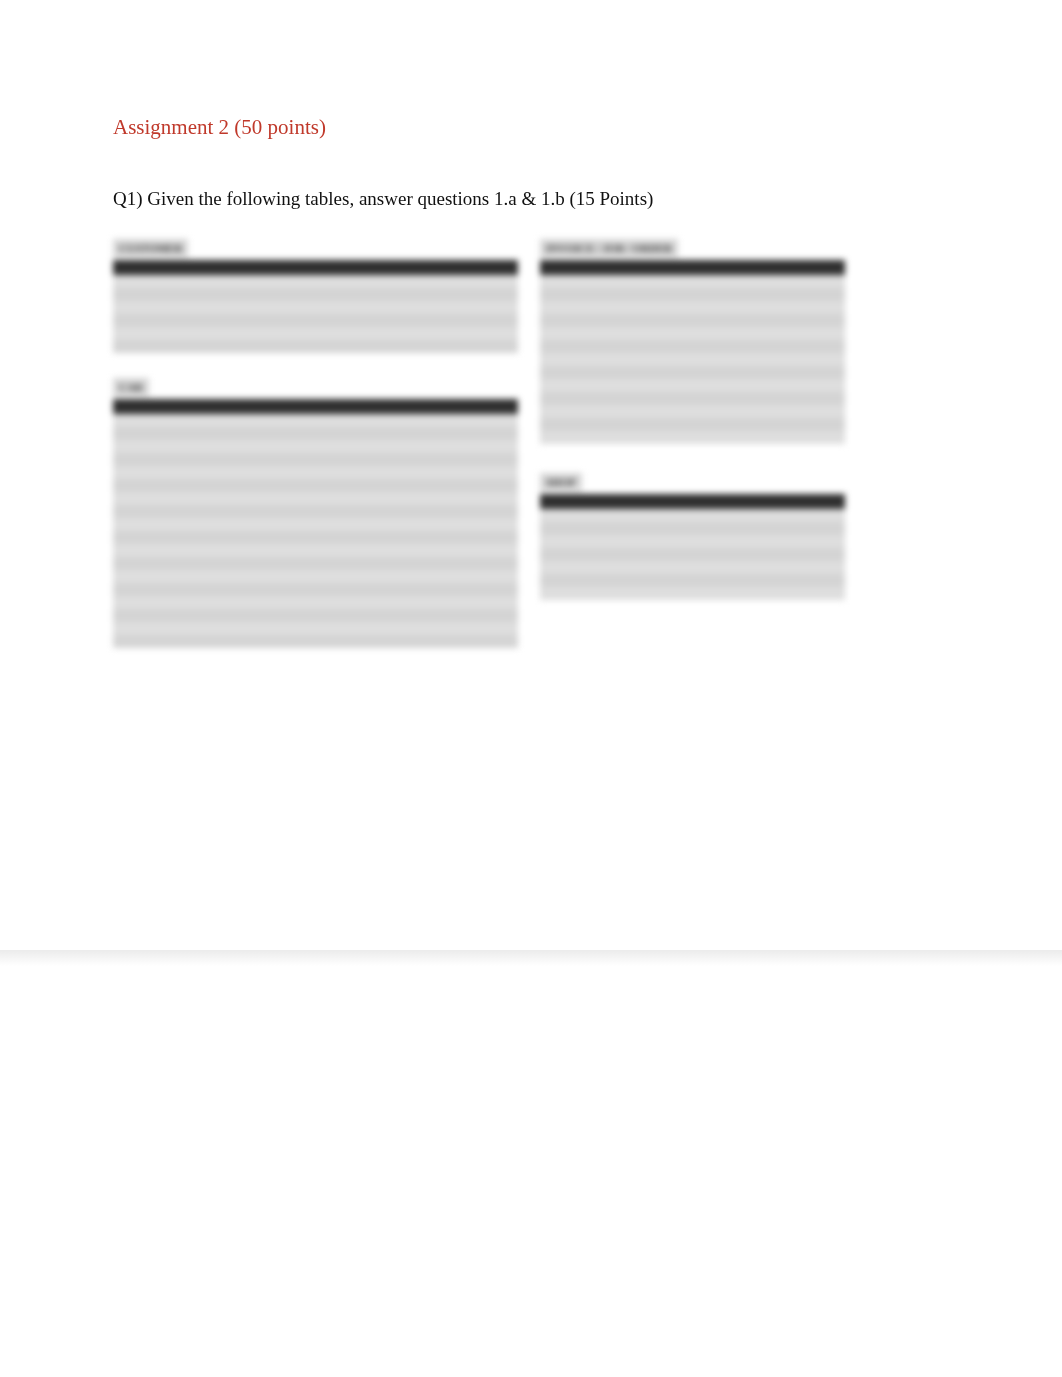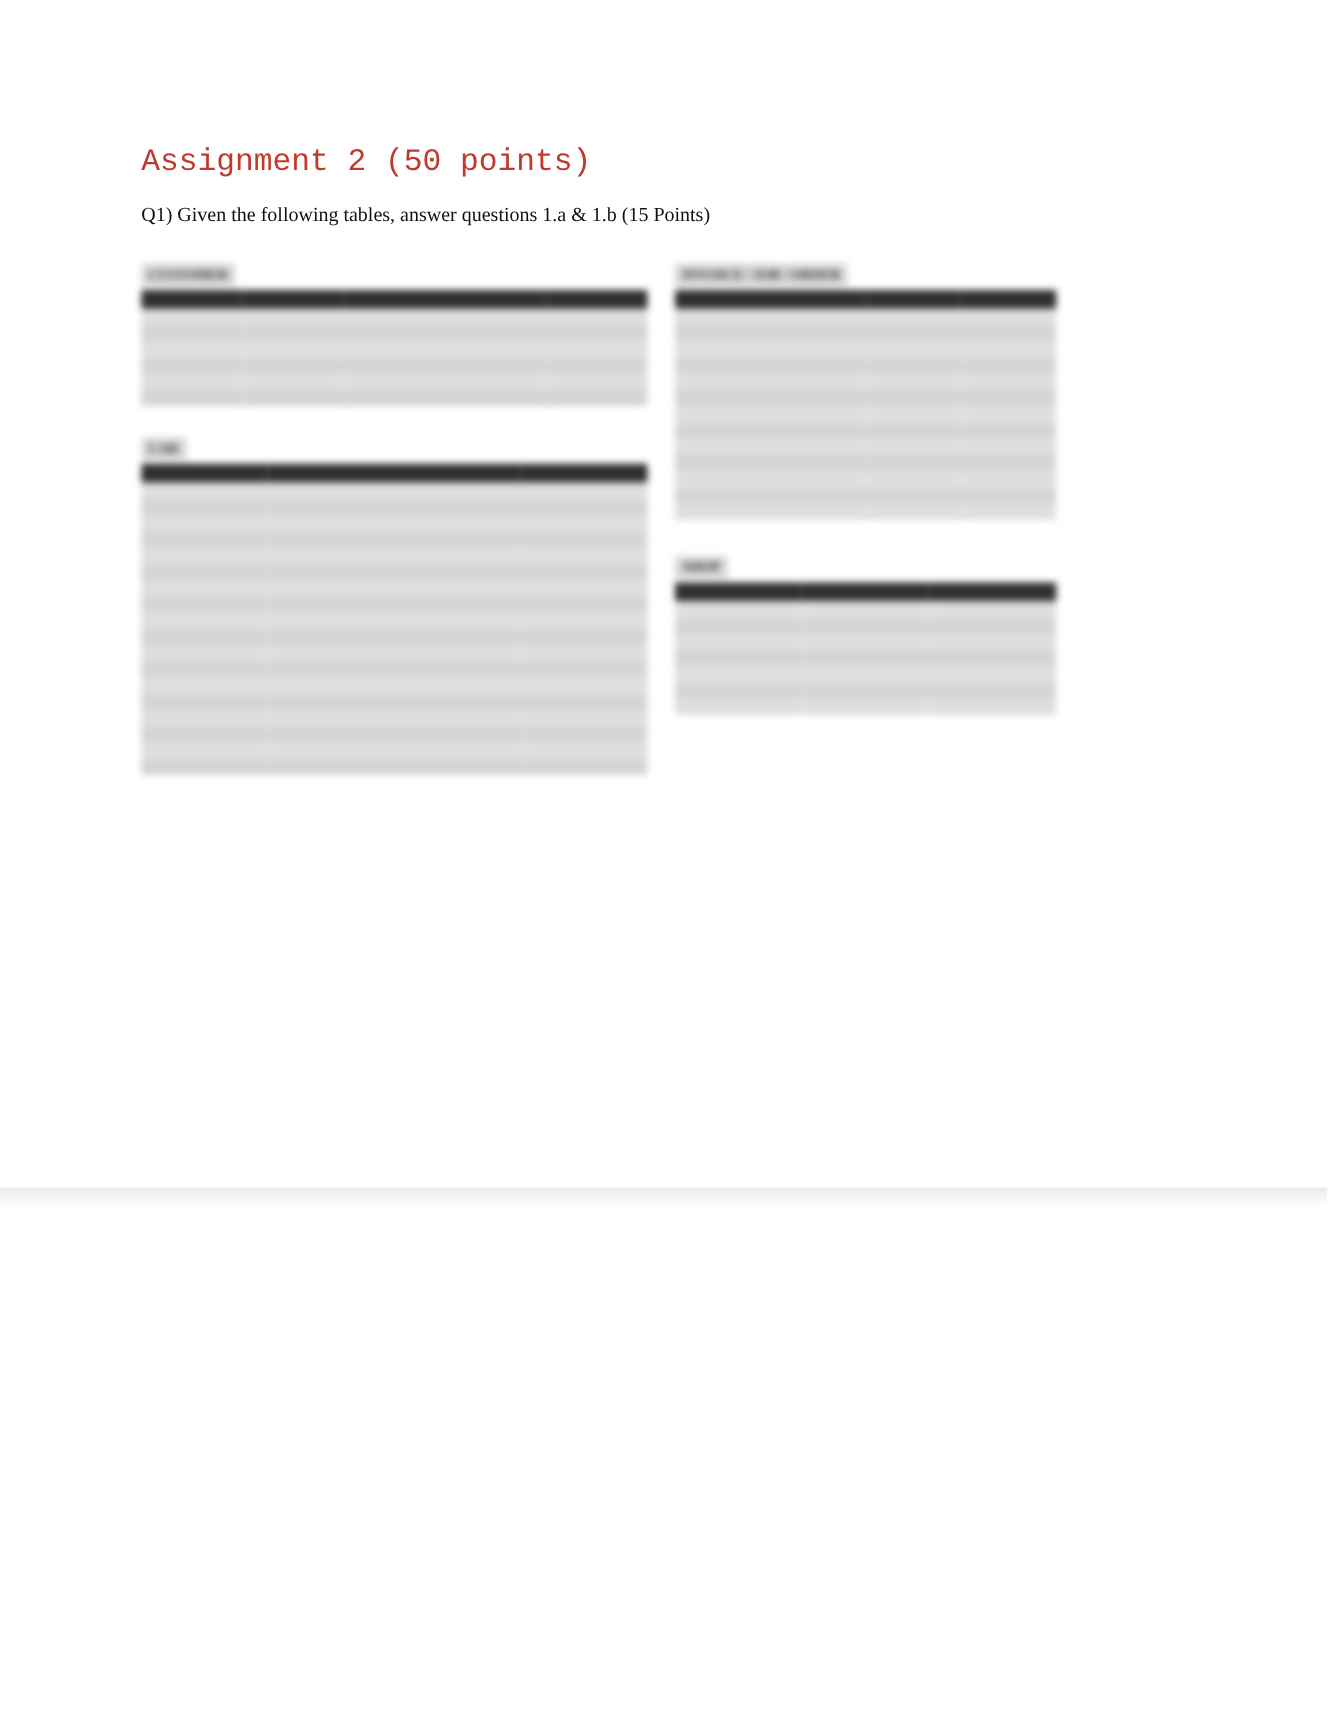--- a/index.html
+++ b/index.html
@@ -9,26 +9,25 @@
       width: 1062px;
       height: 1377px;
       position: relative;
     }
     .page {
       padding: 115px 113px 0 113px;
       position: relative;
     }
     .title {
       color: #c0392b;
-      font-size: 25px;
-      margin-bottom: 20px;
-      font-family: Liberation Mono, monospace;
+      font-size: 21px;
+      margin-bottom: 48px;
     }
     .q-intro {
-      font-size: 16px;
+      font-size: 19px;
       color: #111;
       margin-bottom: 28px;
     }
     .figures {
       display: flex;
       gap: 22px;
       margin-bottom: 20px;
       align-items: flex-start;
     }
     .col-left { width: 405px; display:flex; flex-direction:column; gap:24px; }

